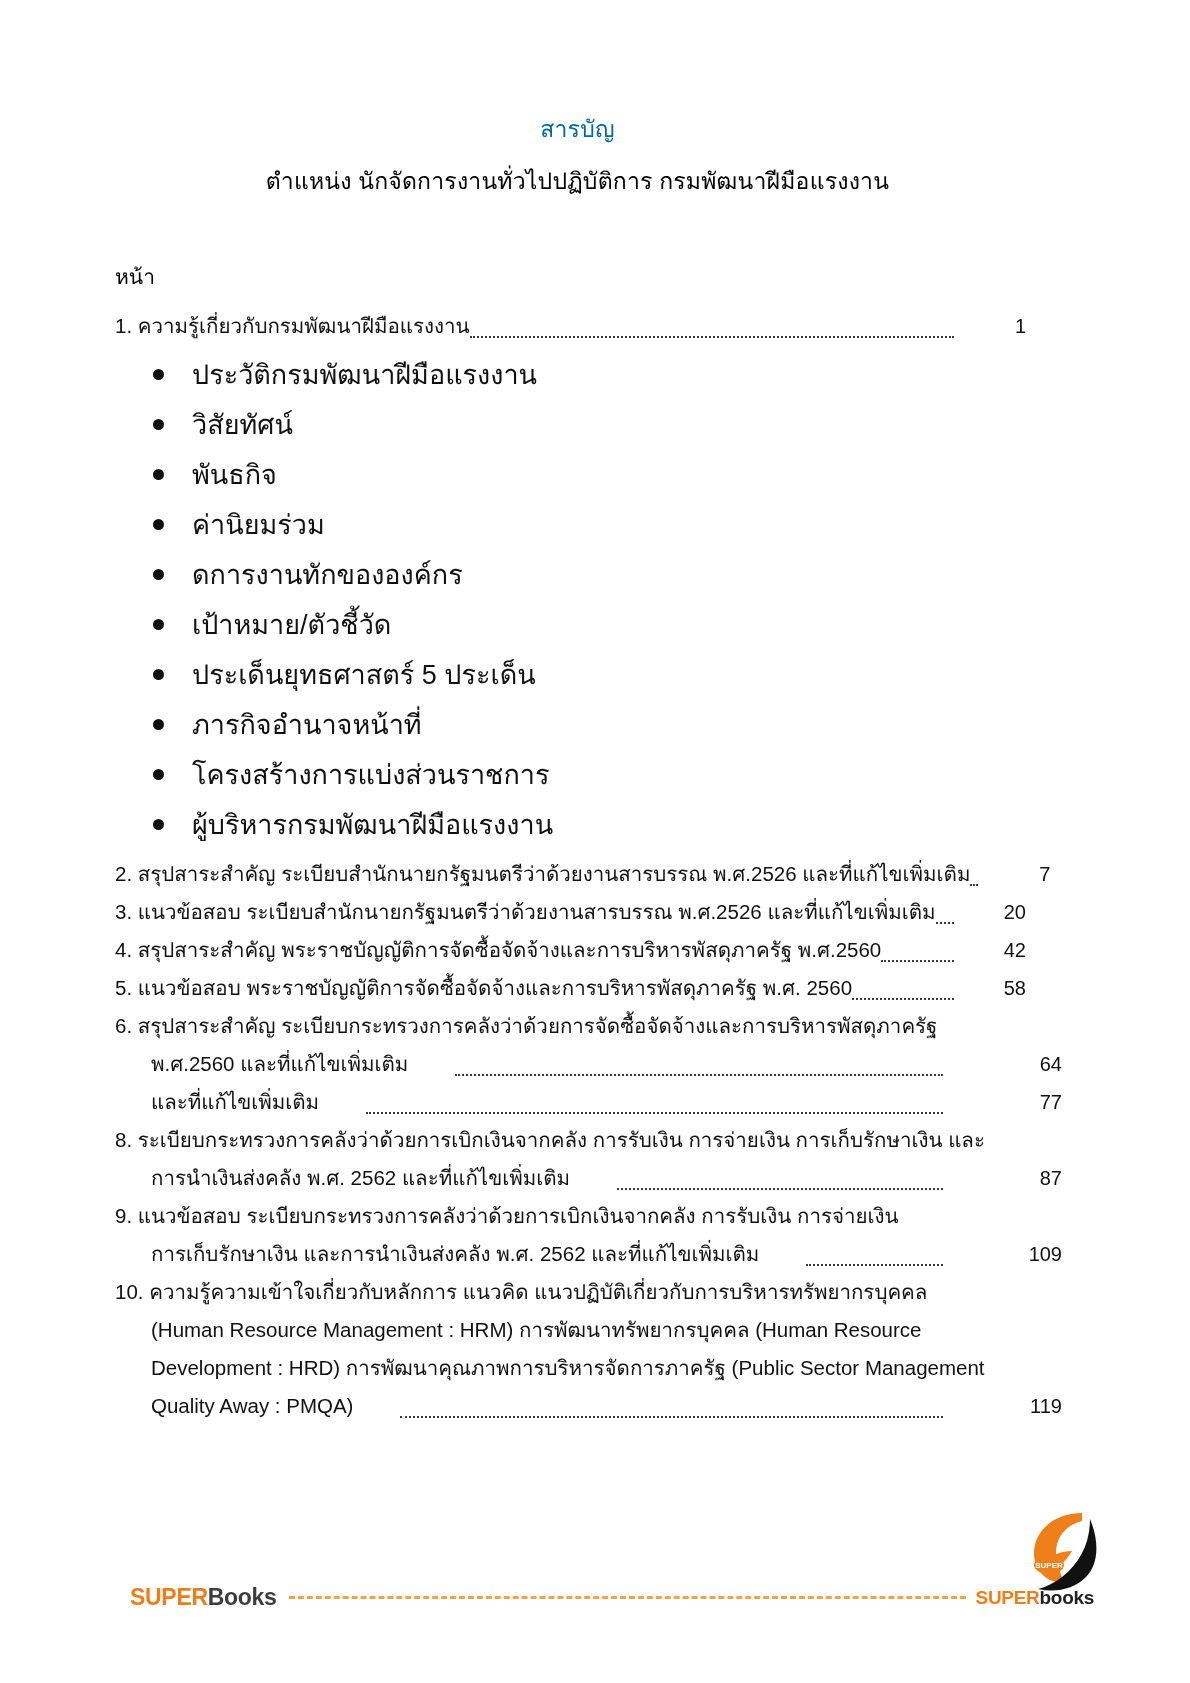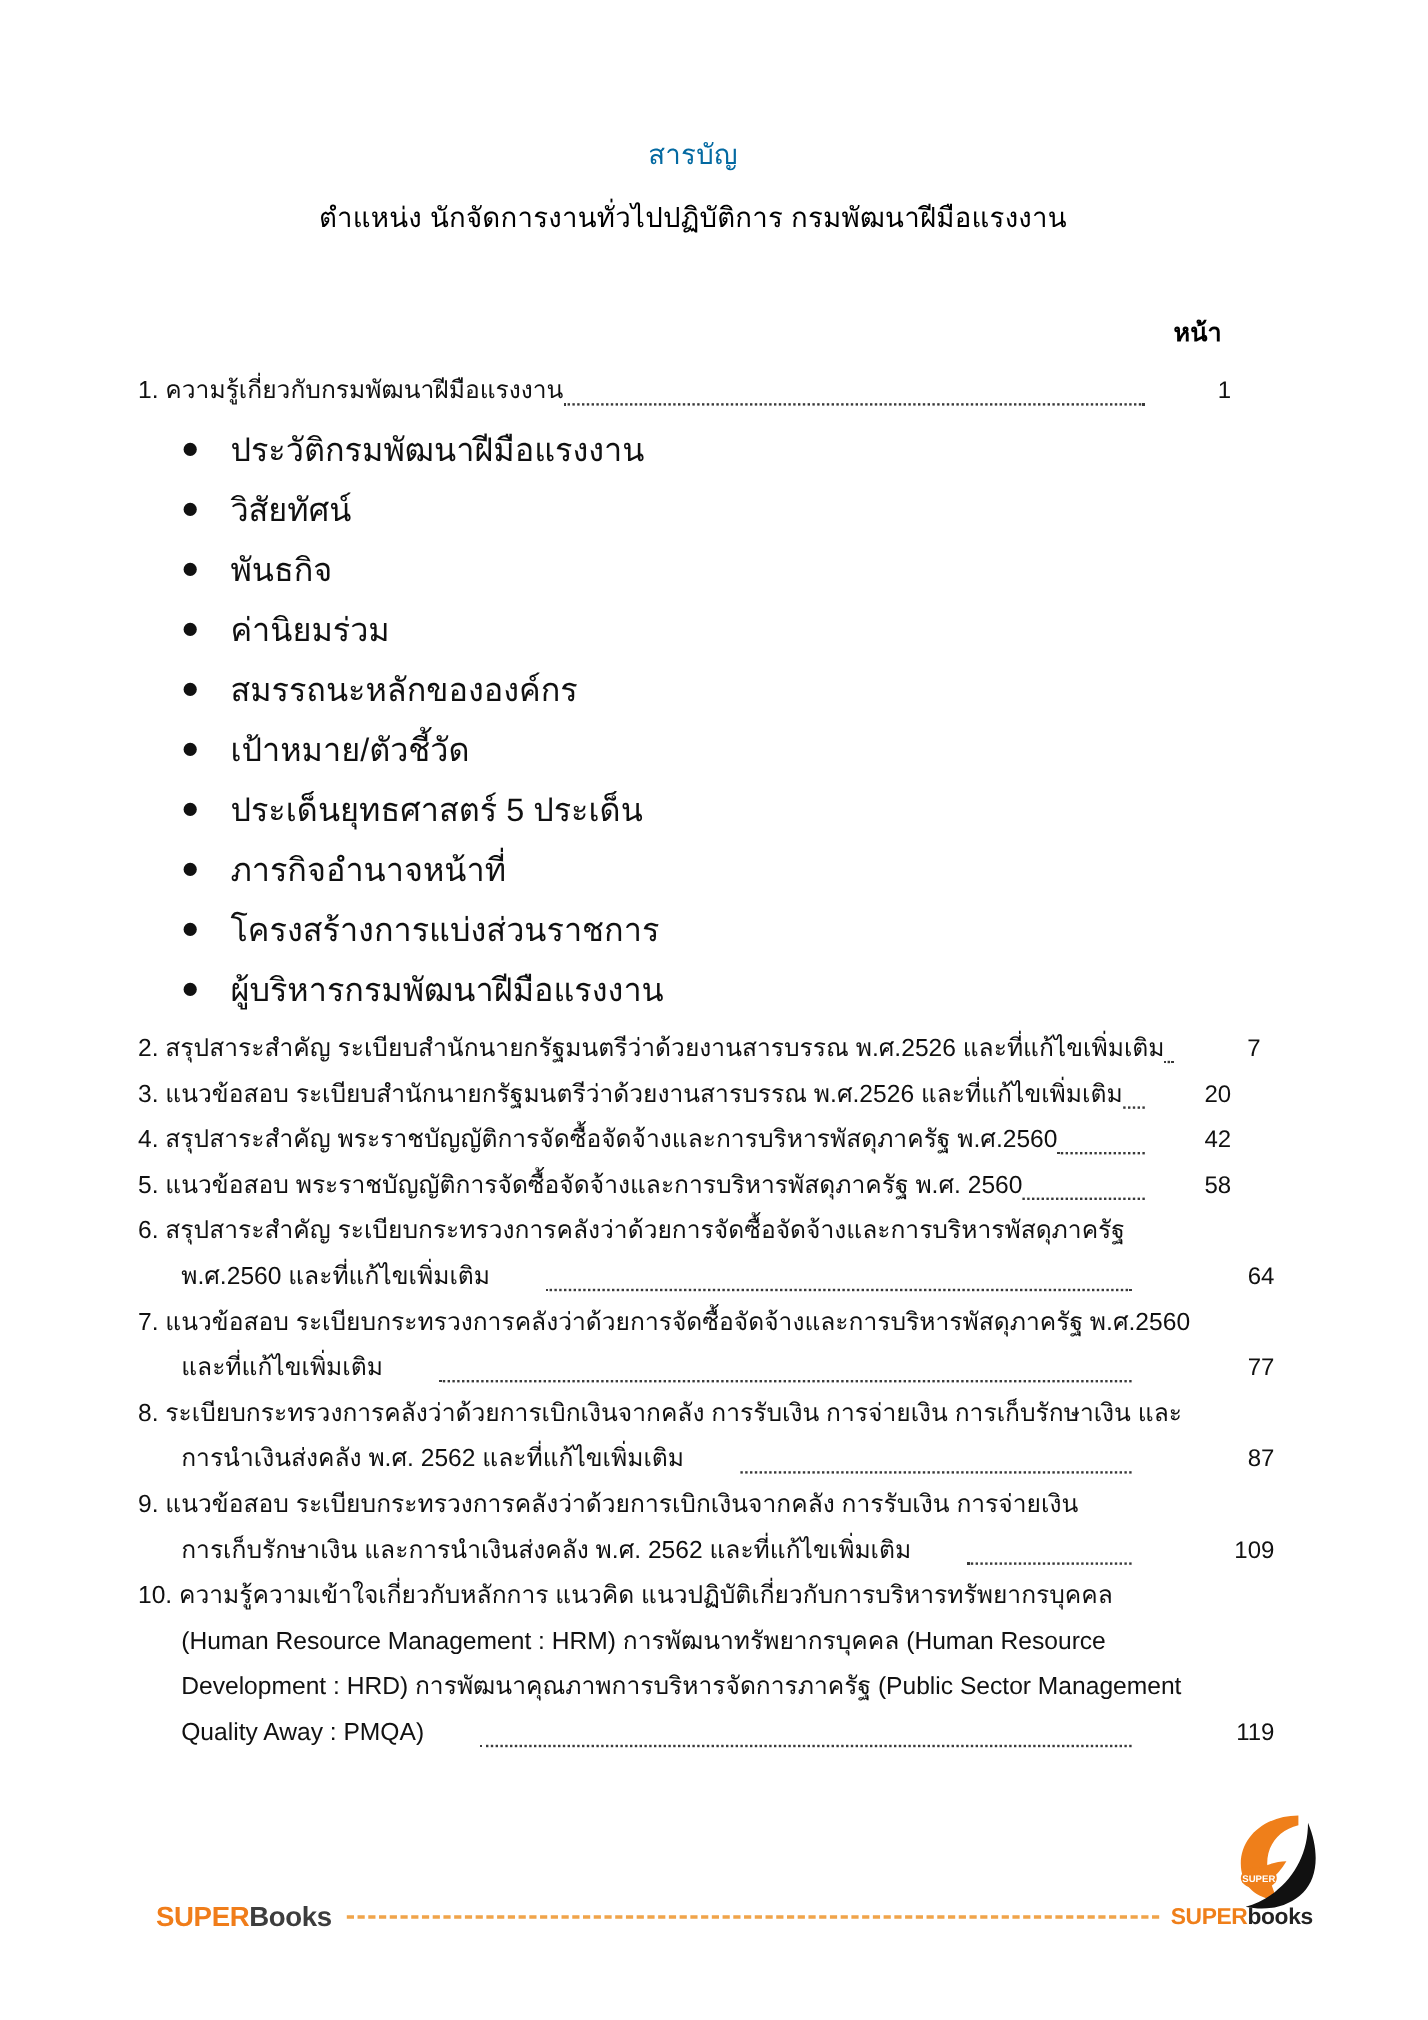--- a/index.html
+++ b/index.html
@@ -43,24 +43,23 @@
     font-size: 23px;
     line-height: 34px;
     color: #000;
     margin-top: 18px;
     letter-spacing: 0.2px;
   }
 
   
   .page-col-header {
     margin-top: 62px;
-    text-align: right;
     padding-right: 22px;
     font-size: 21px;
-    font-weight: 700;
+    font-weight: 400;
     color: #000;
   }
 
   
   .toc {
     margin-top: 14px;
   }
   .toc-row {
     display: flex;
     align-items: flex-end;
@@ -203,21 +202,21 @@
           <li class="bullet-item">
             <span class="bullet-dot"></span>
             <span class="bullet-label">พันธกิจ</span>
           </li>
           <li class="bullet-item">
             <span class="bullet-dot"></span>
             <span class="bullet-label">ค่านิยมร่วม</span>
           </li>
           <li class="bullet-item">
             <span class="bullet-dot"></span>
-            <span class="bullet-label">สมรรถนะหลักขององค์กร</span>
+            <span class="bullet-label">ดการงานทักขององค์กร</span>
           </li>
           <li class="bullet-item">
             <span class="bullet-dot"></span>
             <span class="bullet-label">เป้าหมาย/ตัวชี้วัด</span>
           </li>
           <li class="bullet-item">
             <span class="bullet-dot"></span>
             <span class="bullet-label">ประเด็นยุทธศาสตร์ 5 ประเด็น</span>
           </li>
           <li class="bullet-item">
@@ -255,25 +254,20 @@
         </div>
         <div class="toc-row">
           <span class="toc-text">6. สรุปสาระสำคัญ ระเบียบกระทรวงการคลังว่าด้วยการจัดซื้อจัดจ้างและการบริหารพัสดุภาครัฐ</span>
           <span class="dots hidden"></span>
           <span class="toc-page"></span>
         </div>
         <div class="toc-row cont">
           <span class="toc-text">พ.ศ.2560 และที่แก้ไขเพิ่มเติม</span>
           <span class="dots"></span>
           <span class="toc-page">64</span>
-        </div>
-        <div class="toc-row">
-          <span class="toc-text">7. แนวข้อสอบ ระเบียบกระทรวงการคลังว่าด้วยการจัดซื้อจัดจ้างและการบริหารพัสดุภาครัฐ พ.ศ.2560</span>
-          <span class="dots hidden"></span>
-          <span class="toc-page"></span>
         </div>
         <div class="toc-row cont">
           <span class="toc-text">และที่แก้ไขเพิ่มเติม</span>
           <span class="dots"></span>
           <span class="toc-page">77</span>
         </div>
         <div class="toc-row">
           <span class="toc-text">8. ระเบียบกระทรวงการคลังว่าด้วยการเบิกเงินจากคลัง การรับเงิน การจ่ายเงิน การเก็บรักษาเงิน และ</span>
           <span class="dots hidden"></span>
           <span class="toc-page"></span>

